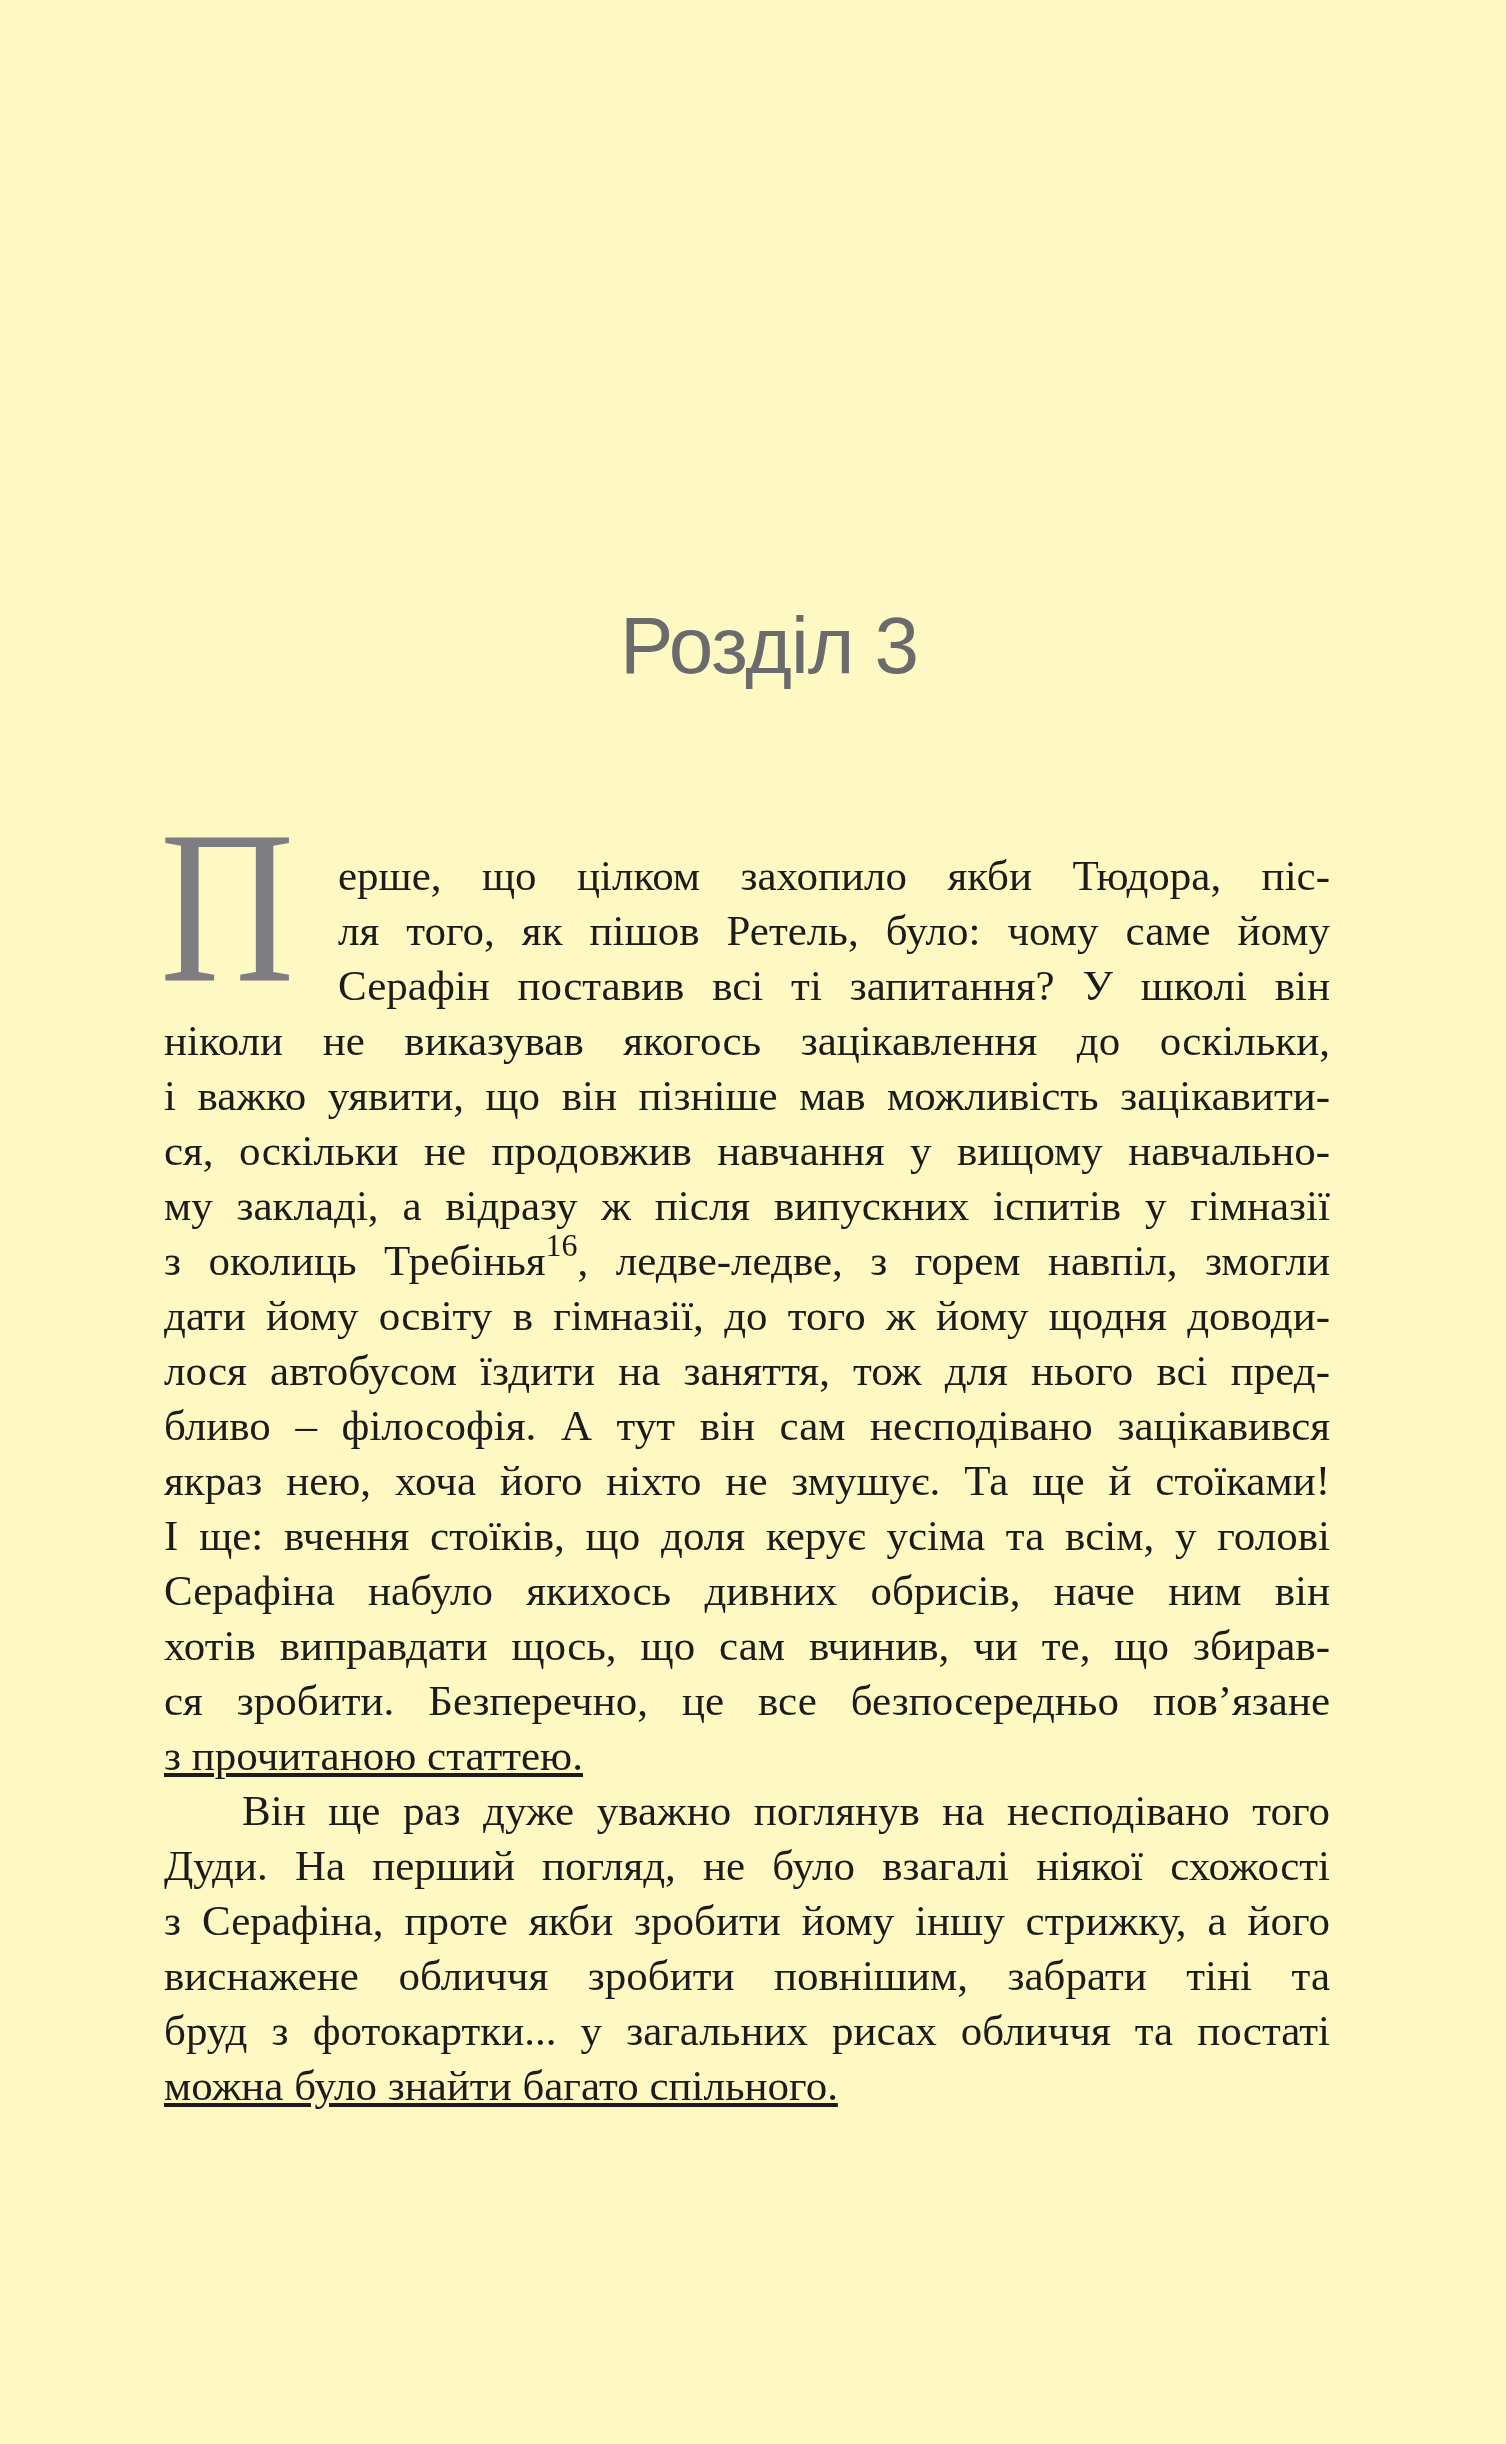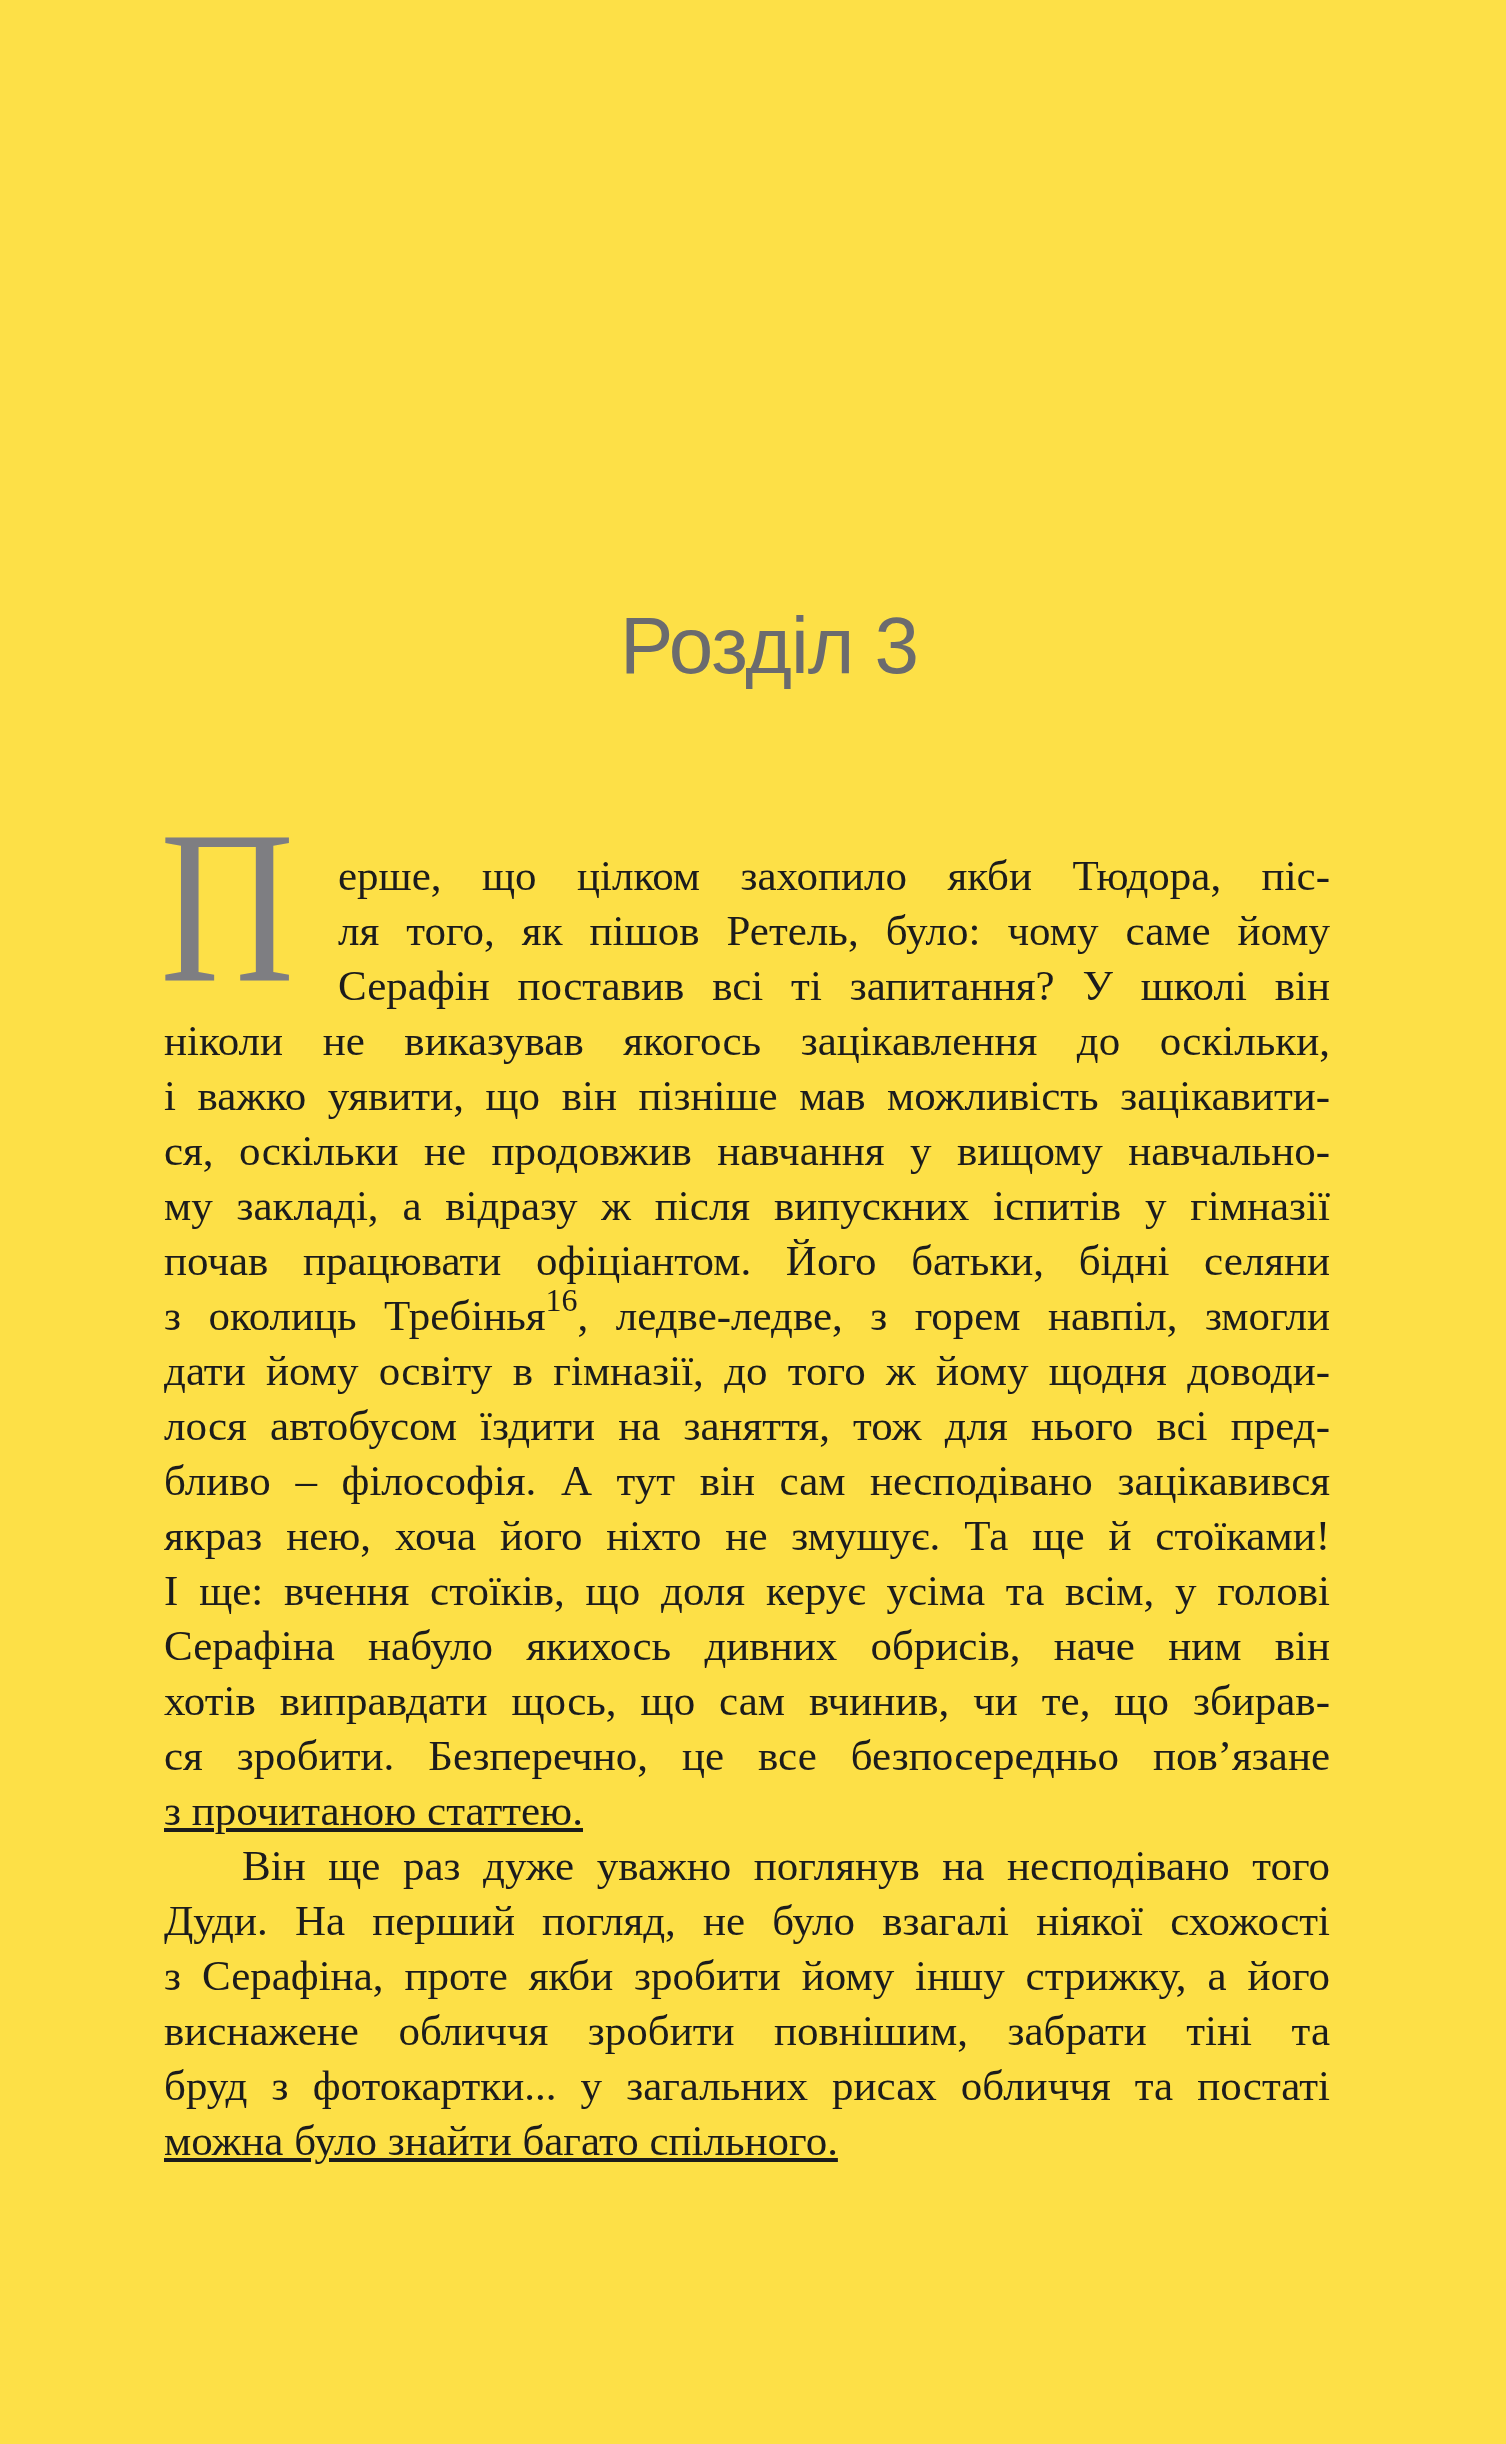--- a/index.html
+++ b/index.html
@@ -63,35 +63,34 @@
     font-size: 32px;
     line-height: 0;
     vertical-align: baseline;
     position: relative;
     top: -19px;
   }
 </style>
 </head>
 <body>
 
-<div class="page" style="background: #fde047;">
+<div class="page" style="background: #fef9c3;">
 
   <h1 class="chapter-title" style="color: rgb(107, 107, 110);">Розділ 3</h1>
 
   <div class="text-block" style="color: rgb(28, 28, 28);">
     <div class="drop-cap" style="color: rgb(126, 126, 130);">П</div>
 
   <div class="line dropcap-indent">ерше, що цілком захопило якби Тюдора, піс-</div>
       <div class="line dropcap-indent">ля того, як пішов Ретель, було: чому саме йому</div>
       <div class="line dropcap-indent">Серафін поставив всі ті запитання? У школі він</div>
       <div class="line">ніколи не виказував якогось зацікавлення до оскільки,</div>
       <div class="line">і важко уявити, що він пізніше мав можливість зацікавити-</div>
       <div class="line">ся, оскільки не продовжив навчання у вищому навчально-</div>
       <div class="line">му закладі, а відразу ж після випускних іспитів у гімназії</div>
-      <div class="line">почав працювати офіціантом. Його батьки, бідні селяни</div>
       <div class="line">з околиць Требінья<sup>16</sup>, ледве-ледве, з горем навпіл, змогли</div>
       <div class="line">дати йому освіту в гімназії, до того ж йому щодня доводи-</div>
       <div class="line">лося автобусом їздити на заняття, тож для нього всі пред-</div>
       <div class="line">бливо – філософія. А тут він сам несподівано зацікавився</div>
       <div class="line">якраз нею, хоча його ніхто не змушує. Та ще й стоїками!</div>
       <div class="line">І ще: вчення стоїків, що доля керує усіма та всім, у голові</div>
       <div class="line">Серафіна набуло якихось дивних обрисів, наче ним він</div>
       <div class="line">хотів виправдати щось, що сам вчинив, чи те, що збирав-</div>
       <div class="line">ся зробити. Безперечно, це все безпосередньо пов’язане</div>
       <div class="line para-last">з прочитаною статтею.</div>

